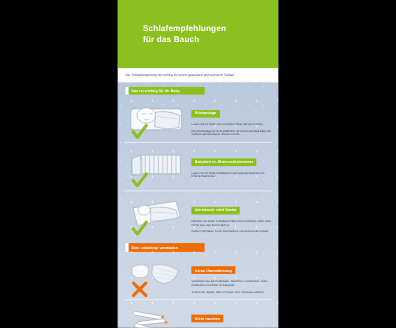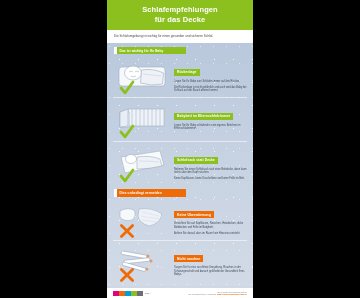--- a/index.html
+++ b/index.html
@@ -2,21 +2,21 @@
 <html><head>
 <meta charset="utf-8">
 <style>
   html,body{margin:0;padding:0;background:#000;}
   body{width:360px;height:298px;overflow:hidden;font-family:"Liberation Sans",sans-serif;}
   .stage{position:relative;width:360px;height:298px;background:#000;}
   .poster{position:absolute;left:107px;top:0;width:146px;height:298px;background:#cfd9e6;display:flex;flex-direction:column;overflow:hidden;}
 
   
   .header{background:#8cc01e;padding:5px 7px 6px 7px;flex:0 0 auto;}
-  .header h1{margin:0;color:#fff;font-size:7.5px;line-height:9.5px;font-weight:bold;letter-spacing:.1px;text-align:center;}
+  .header h1{margin:16px;color:#fff;font-size:7.5px;line-height:9.5px;font-weight:bold;letter-spacing:.1px;}
   .subwrap{background:#fff;padding:4px 7px 5px 7px;flex:0 0 auto;}
   .subwrap p{margin:0;font-size:3.1px;line-height:4.2px;color:#4a4a4a;}
 
   
   .banner{display:flex;align-items:stretch;margin:4px 0 0 7px;width:72px;}
   .banner .bar{width:2.5px;background:#fff;flex:0 0 auto;}
   .banner .lbl{flex:1;padding:1.6px 3px;font-size:3.2px;font-weight:bold;color:#fff;letter-spacing:.1px;line-height:4px;}
   .banner.green .lbl{background:#8cc01e;}
   .banner.orange .lbl{background:#ef6b06;}
 
@@ -56,21 +56,21 @@
 </style>
 </head>
 <body>
 
 <div class="stage">
   <div class="poster">
 
     <div class="header">
       <h1>
         <span>Schlafempfehlungen</span><br>
-        <span>für das Decke</span>
+        <span>für das Bauch</span>
       </h1>
     </div>
 
     <div class="subwrap">
       <p>Die Schlafumgebung ist wichtig für einen gesunden und sicheren Schlaf.</p>
     </div>
 
     <div class="body">
       <div class="stars"></div>
 

